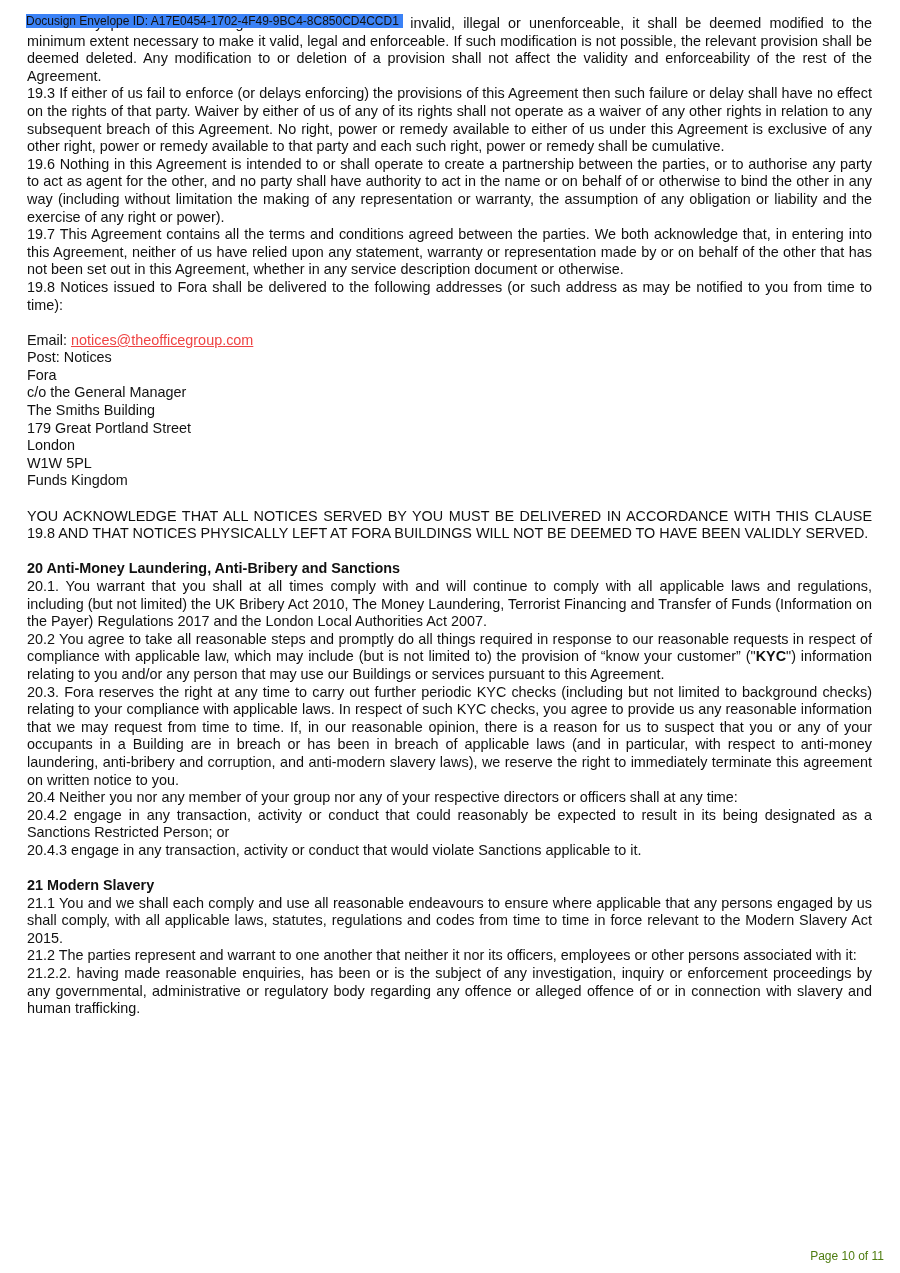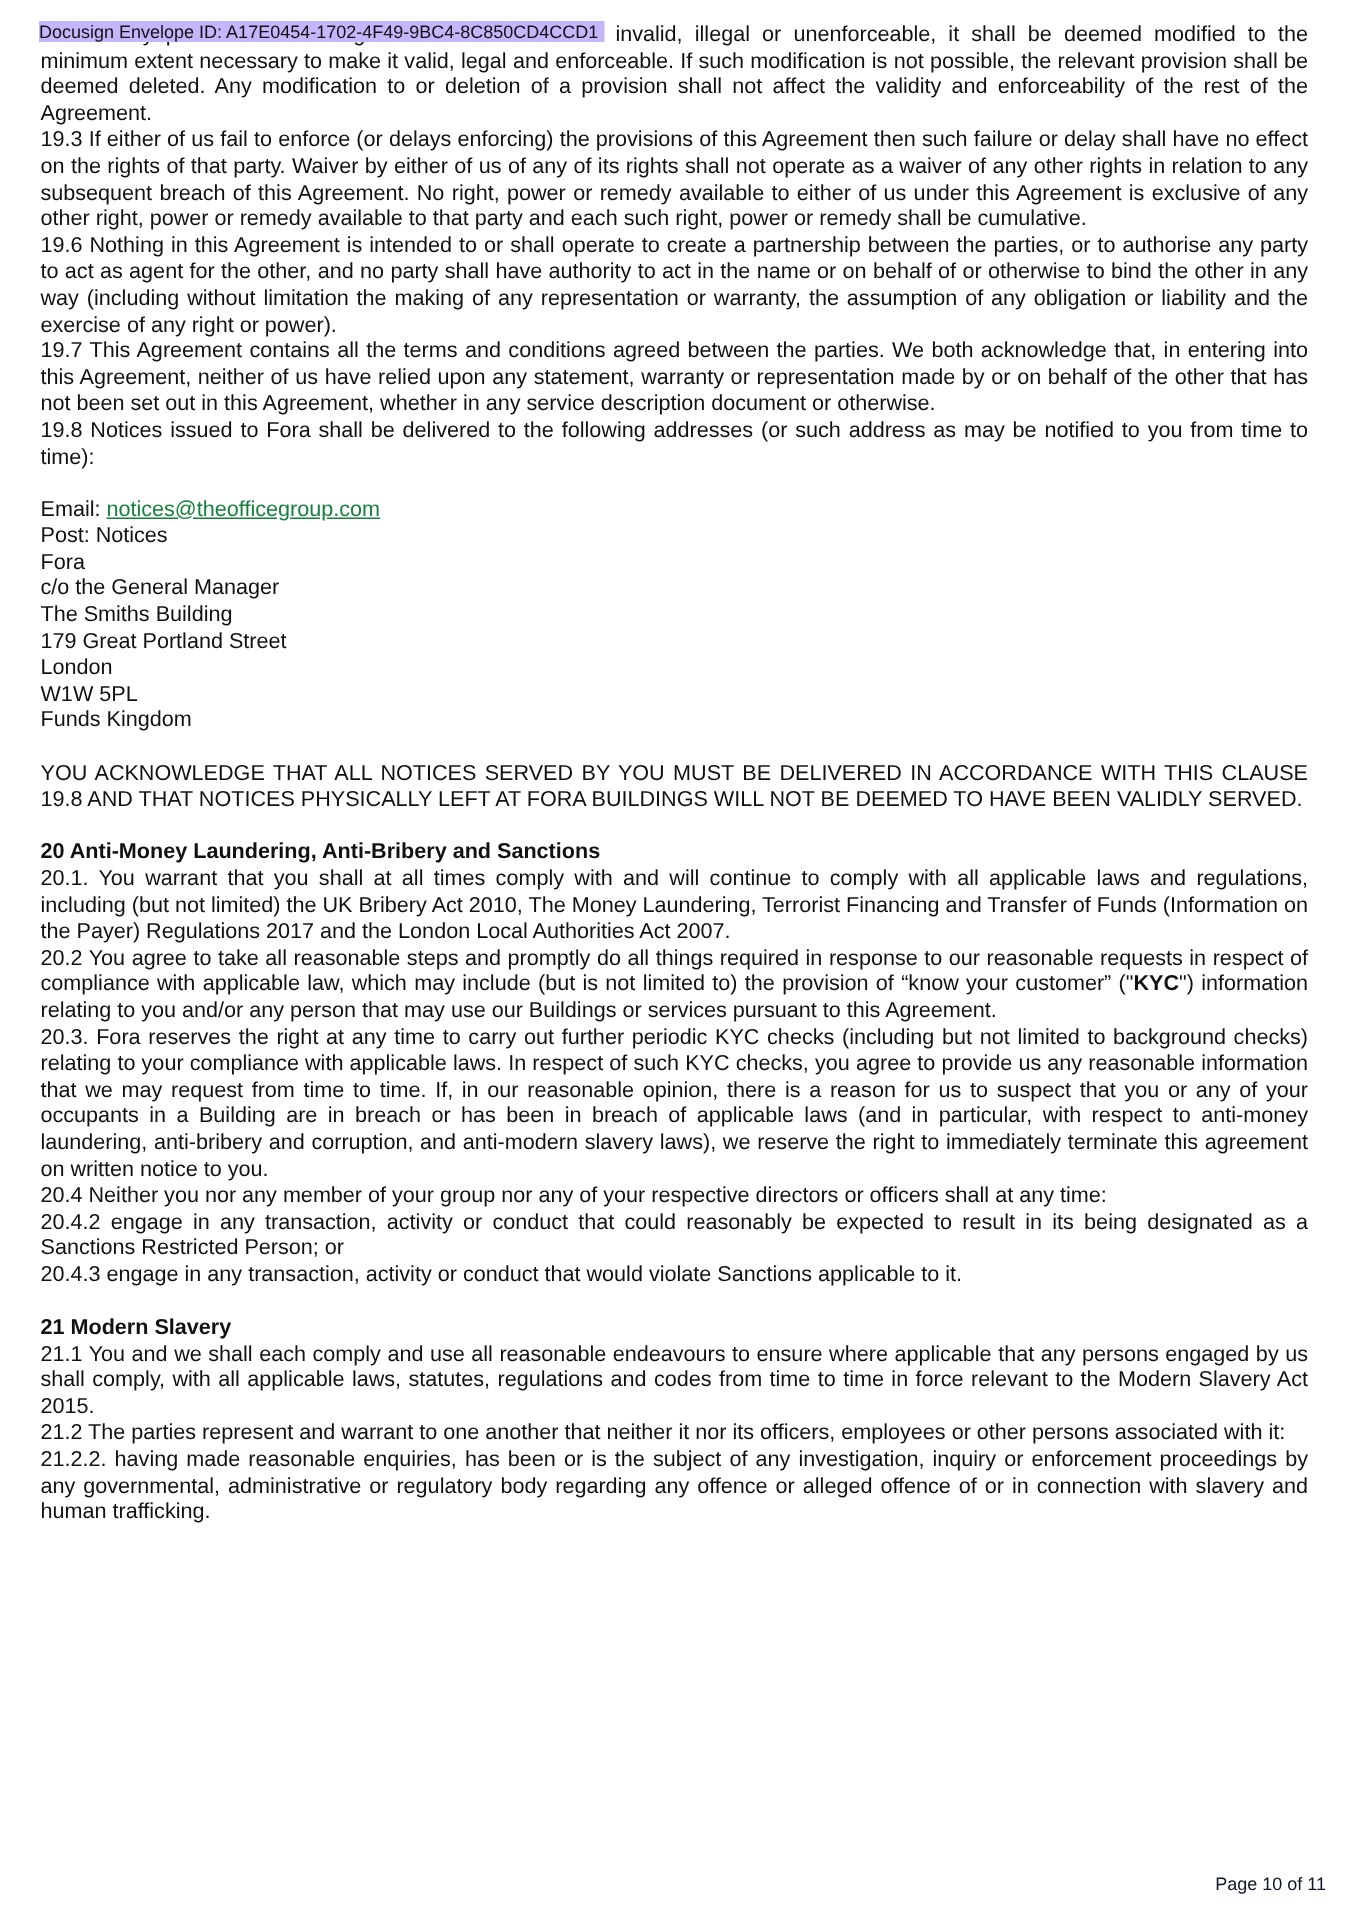--- a/index.html
+++ b/index.html
@@ -5,32 +5,32 @@
   html, body { margin: 0; padding: 0; background: #ffffff; }
   body { width: 900px; height: 1273px; position: relative; overflow: hidden; }
   .page {
     position: absolute; left: 27px; top: 15px; width: 845px;
     font-family: "Liberation Sans", sans-serif;
     font-size: 14.4px; line-height: 17.6px; color: #111111;
   }
   .envelope {
     position: absolute; left: 26px; top: 14px;
     font-family: "Liberation Sans", sans-serif; font-size: 12px; line-height: 14px;
-    color: #111; background: #c4b5fd; padding-right: 4px; z-index: 2;
+    color: #111; background: #3b82f6; padding-right: 4px; z-index: 2;
   }
   .p { text-align: justify; text-align-last: left; margin: 0; }
   .cut { height: 17.6px; overflow: hidden; text-align: justify; text-align-last: justify; }
   .gap { height: 17.6px; }
   .line { margin: 0; white-space: nowrap; }
   .heading { font-weight: bold; margin: 0; }
-  .link { color: #15803d; text-decoration: underline; }
+  .link { color: #ef4444; text-decoration: underline; }
   b { font-weight: bold; }
   .footer {
     position: absolute; right: 16px; top: 1249px;
-    font-family: "Liberation Sans", sans-serif; font-size: 12px; color: #0f172a;
+    font-family: "Liberation Sans", sans-serif; font-size: 12px; color: #4d7c0f;
   }
 </style>
 </head>
 <body>
 
 <div class="envelope">Docusign Envelope ID: A17E0454-1702-4F49-9BC4-8C850CD4CCD1</div>
 
 <div class="page">
   <div class="cut">19.2 If any provision of this Agreement is or becomes invalid, illegal or unenforceable, it shall be deemed modified to the</div>
   <p class="p">minimum extent necessary to make it valid, legal and enforceable. If such modification is not possible, the relevant provision shall be deemed deleted. Any modification to or deletion of a provision shall not affect the validity and enforceability of the rest of the Agreement.</p>

